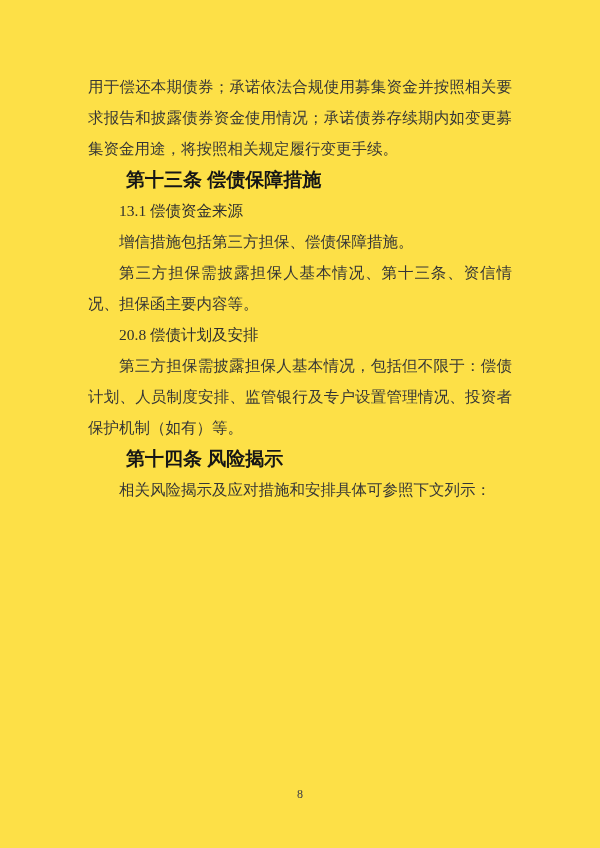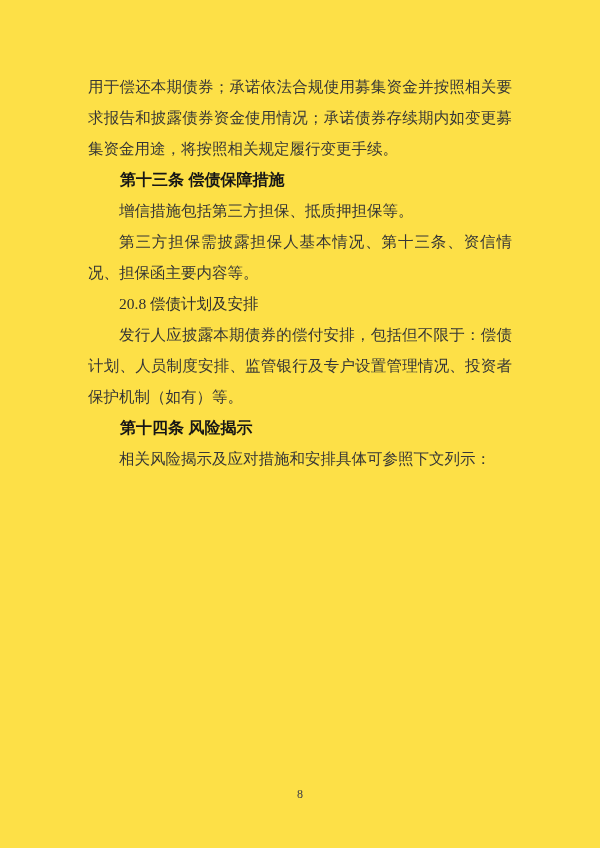--- a/index.html
+++ b/index.html
@@ -37,42 +37,43 @@
     text-indent: 0;
   }
   .content p.subheading {
     text-indent: 2em;
     color: #303030;
   }
   .content p.heading {
     text-indent: 2em;
     font-family: "Liberation Sans", "DejaVu Sans", sans-serif;
     font-weight: 700;
-    font-size: 16px;
+    font-size: 19px;
     color: #161616;
   }
   .page-number {
     position: absolute;
     bottom: 46px;
     left: 0;
     right: 0;
     text-align: center;
     font-size: 12px;
     color: #3c3c46;
     font-family: "Liberation Serif", "DejaVu Serif", serif;
   }
 </style>
 </head>
 <body>
 
 <div class="page">
   <div class="content">
       <p class="paragraph no-indent">用于偿还本期债券；承诺依法合规使用募集资金并按照相关要求报告和披露债券资金使用情况；承诺债券存续期内如变更募集资金用途，将按照相关规定履行变更手续。</p>
       <p class="heading">第十三条 偿债保障措施</p>
-      <p class="paragraph">增信措施包括第三方担保、抵质押担保等。</p>
+      <p class="subheading">13.1 偿债资金来源</p>
+      <p class="paragraph">增信措施包括第三方担保、偿债保障措施。</p>
       <p class="paragraph">第三方担保需披露担保人基本情况、第十三条、资信情况、担保函主要内容等。</p>
       <p class="subheading">20.8 偿债计划及安排</p>
-      <p class="paragraph">发行人应披露本期债券的偿付安排，包括但不限于：偿债计划、人员制度安排、监管银行及专户设置管理情况、投资者保护机制（如有）等。</p>
+      <p class="paragraph">第三方担保需披露担保人基本情况，包括但不限于：偿债计划、人员制度安排、监管银行及专户设置管理情况、投资者保护机制（如有）等。</p>
       <p class="heading">第十四条 风险揭示</p>
       <p class="paragraph">相关风险揭示及应对措施和安排具体可参照下文列示：</p>
     </div>
   <div class="page-number">8</div>
 </div>
 
 </body></html>

